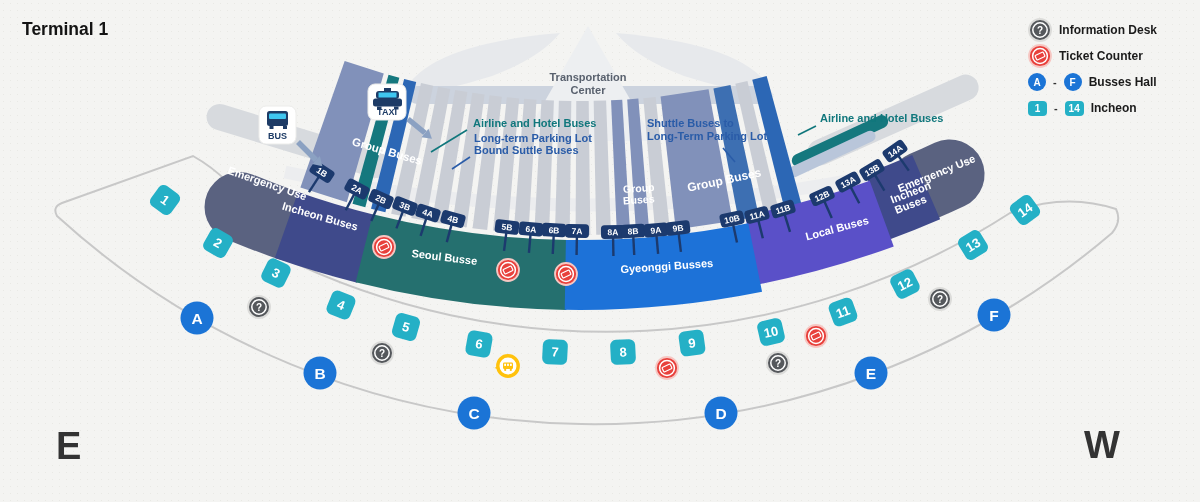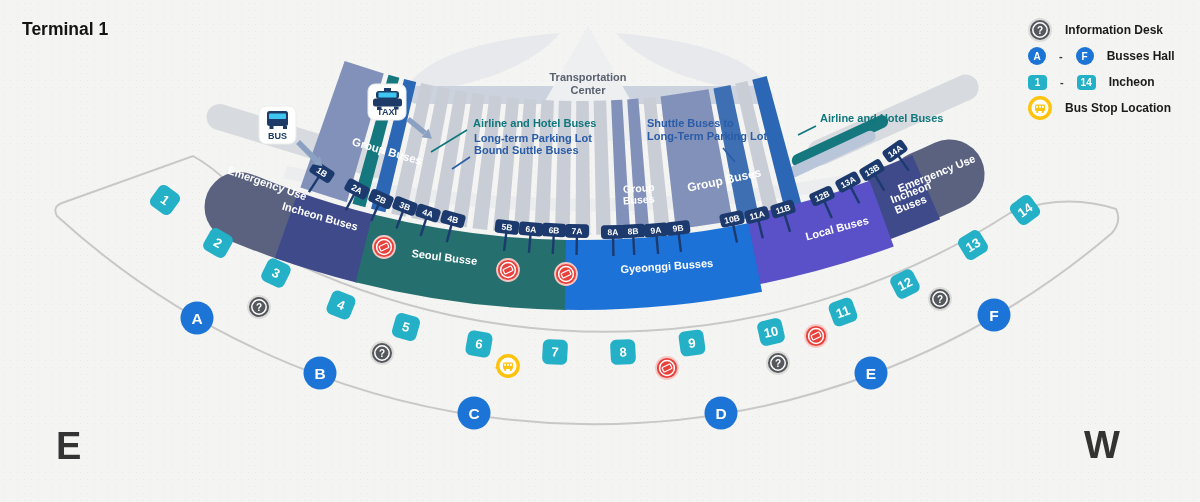--- a/index.html
+++ b/index.html
@@ -6,21 +6,21 @@
   .stage{position:relative;width:1200px;height:502px;overflow:hidden;
     background:#f4f4f2;
     background-image:radial-gradient(#e9e9e5 0.8px, transparent 1px);
     background-size:7px 7px;
     font-family:"Liberation Sans",sans-serif;}
   .title{position:absolute;left:22px;top:19px;font-size:17.5px;font-weight:bold;color:#141414;}
   .compass{position:absolute;font-size:38px;font-weight:bold;color:#333;}
   #compass-e{left:56px;top:425px;}
   #compass-w{left:1084px;top:424px;}
   .legend{position:absolute;left:1028px;top:19px;display:flex;flex-direction:column;gap:4px;}
-  .legend-row{display:flex;align-items:center;gap:13px;height:22px;}
+  .legend-row{display:flex;align-items:center;gap:7px;height:22px;}
   .legend-label{font-size:12px;font-weight:bold;color:#1b1b1b;white-space:nowrap;}
   .badge-circle{width:18px;height:18px;border-radius:50%;background:#1b74d6;color:#fff;
     font-size:10px;font-weight:bold;display:flex;align-items:center;justify-content:center;}
   .badge-square{min-width:15px;height:15px;border-radius:4px;background:#24b0c6;color:#fff;
     font-size:10px;font-weight:bold;display:flex;align-items:center;justify-content:center;padding:0 2px;}
   .range-sep{font-size:11px;font-weight:bold;color:#333;}
   #map{position:absolute;left:0;top:0;}
 </style>
 </head>
 <body>
@@ -54,36 +54,36 @@
   <div class="title">Terminal 1</div>
 
   <div class="legend">
     <div class="legend-row">
       <svg width="24" height="24" viewBox="-12 -12 24 24">
           <use href="#sym-info"></use>
         </svg>
       <span class="legend-label">Information Desk</span>
     </div>
     <div class="legend-row">
+      <svg width="24" height="24" viewBox="-12 -12 24 24">
+          <use href="#sym-ticket"></use>
+        </svg>
+      <span class="legend-label">Ticket Counter</span>
+    </div>
+    <div class="legend-row">
       <span class="badge-circle">A</span>
       <span class="range-sep">-</span>
       <span class="badge-circle">F</span>
       <span class="legend-label">Busses Hall</span>
     </div>
     <div class="legend-row">
       <span class="badge-square">1</span>
       <span class="range-sep">-</span>
       <span class="badge-square">14</span>
       <span class="legend-label">Incheon</span>
-    </div>
-    <div class="legend-row">
-      <svg width="24" height="24" viewBox="-12 -12 24 24">
-          <use href="#sym-busstop"></use>
-        </svg>
-      <span class="legend-label">Bus Stop Location</span>
     </div>
   </div>
 
   <svg id="map" width="1200" height="502" viewBox="0 0 1200 502">
       <path d="M 402,97 Q 420,45 560,33 Q 540,58 492,76 Q 448,90 402,97 Z" fill="#e7e9ec"></path>
       <path d="M 774,97 Q 756,45 616,33 Q 636,58 684,76 Q 728,90 774,97 Z" fill="#e7e9ec"></path>
       <path d="M 285,172 Q 588,238 891,172" fill="none" stroke="#ecedef" stroke-width="13"></path>
       <rect x="408" y="86" width="360" height="18" rx="9" fill="#ccd3de"></rect>
       <path d="M 588,26 L 654,141 L 522,141 Z" fill="#edeff1"></path>
       <text x="588" y="81" text-anchor="middle" font-size="11" font-weight="bold" fill="#59616e" font-family="Liberation Sans, sans-serif">Transportation</text>

